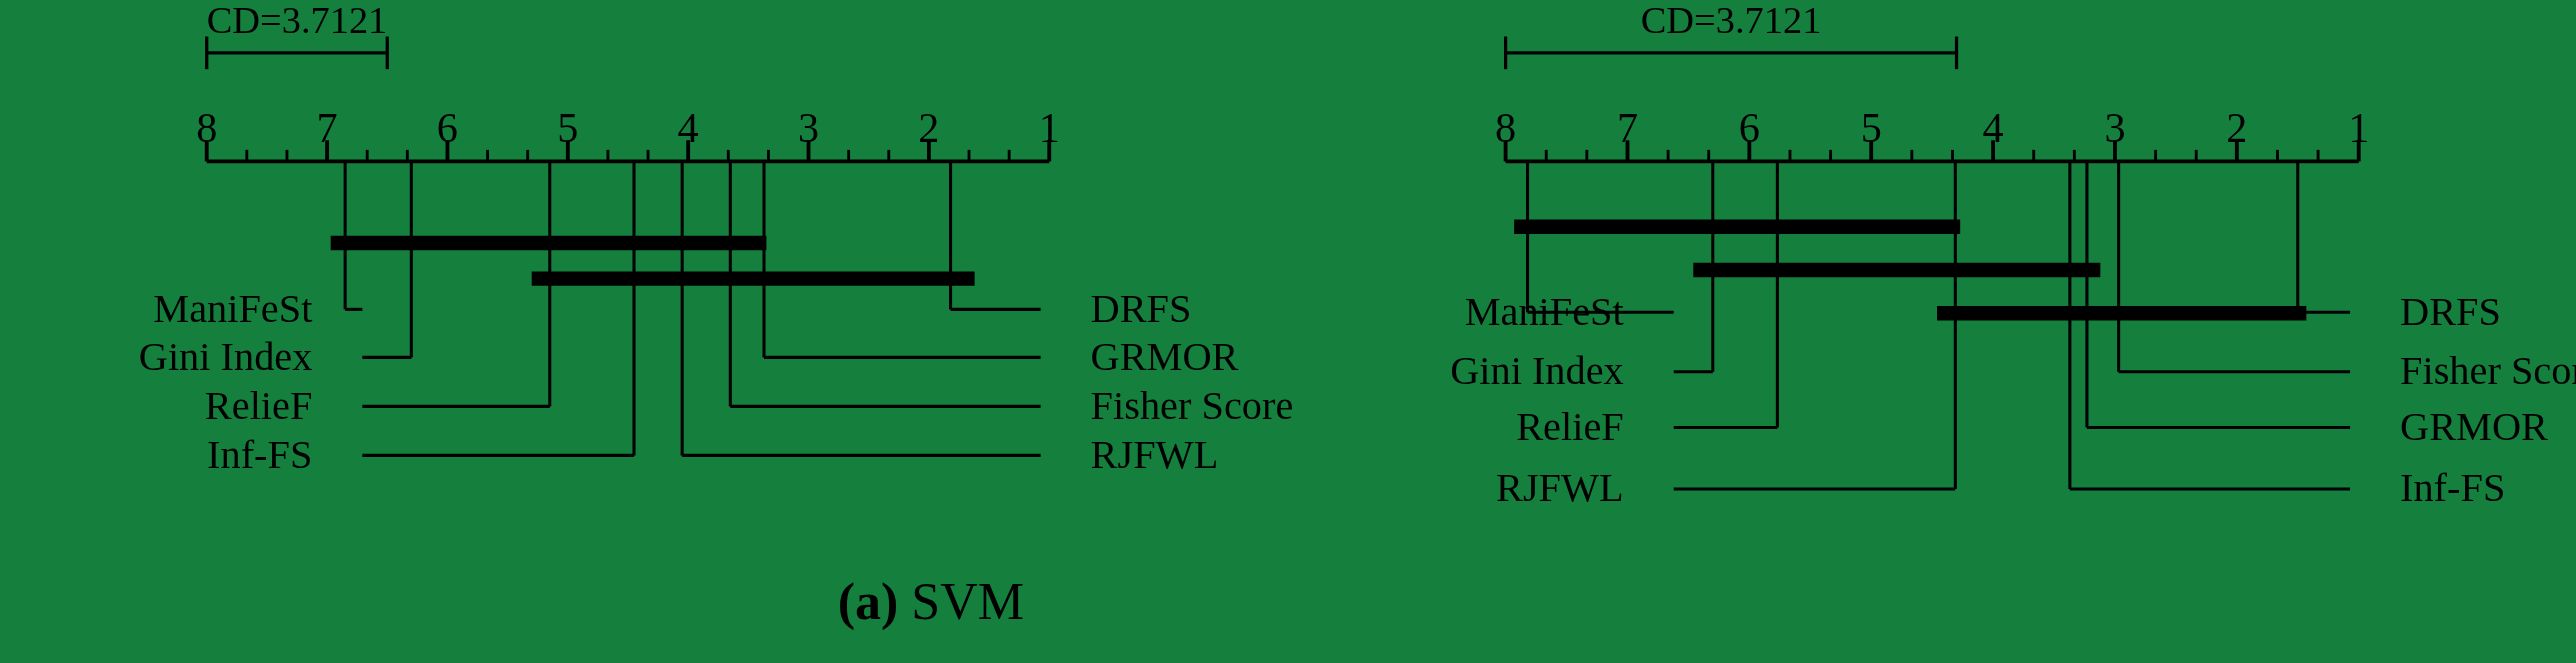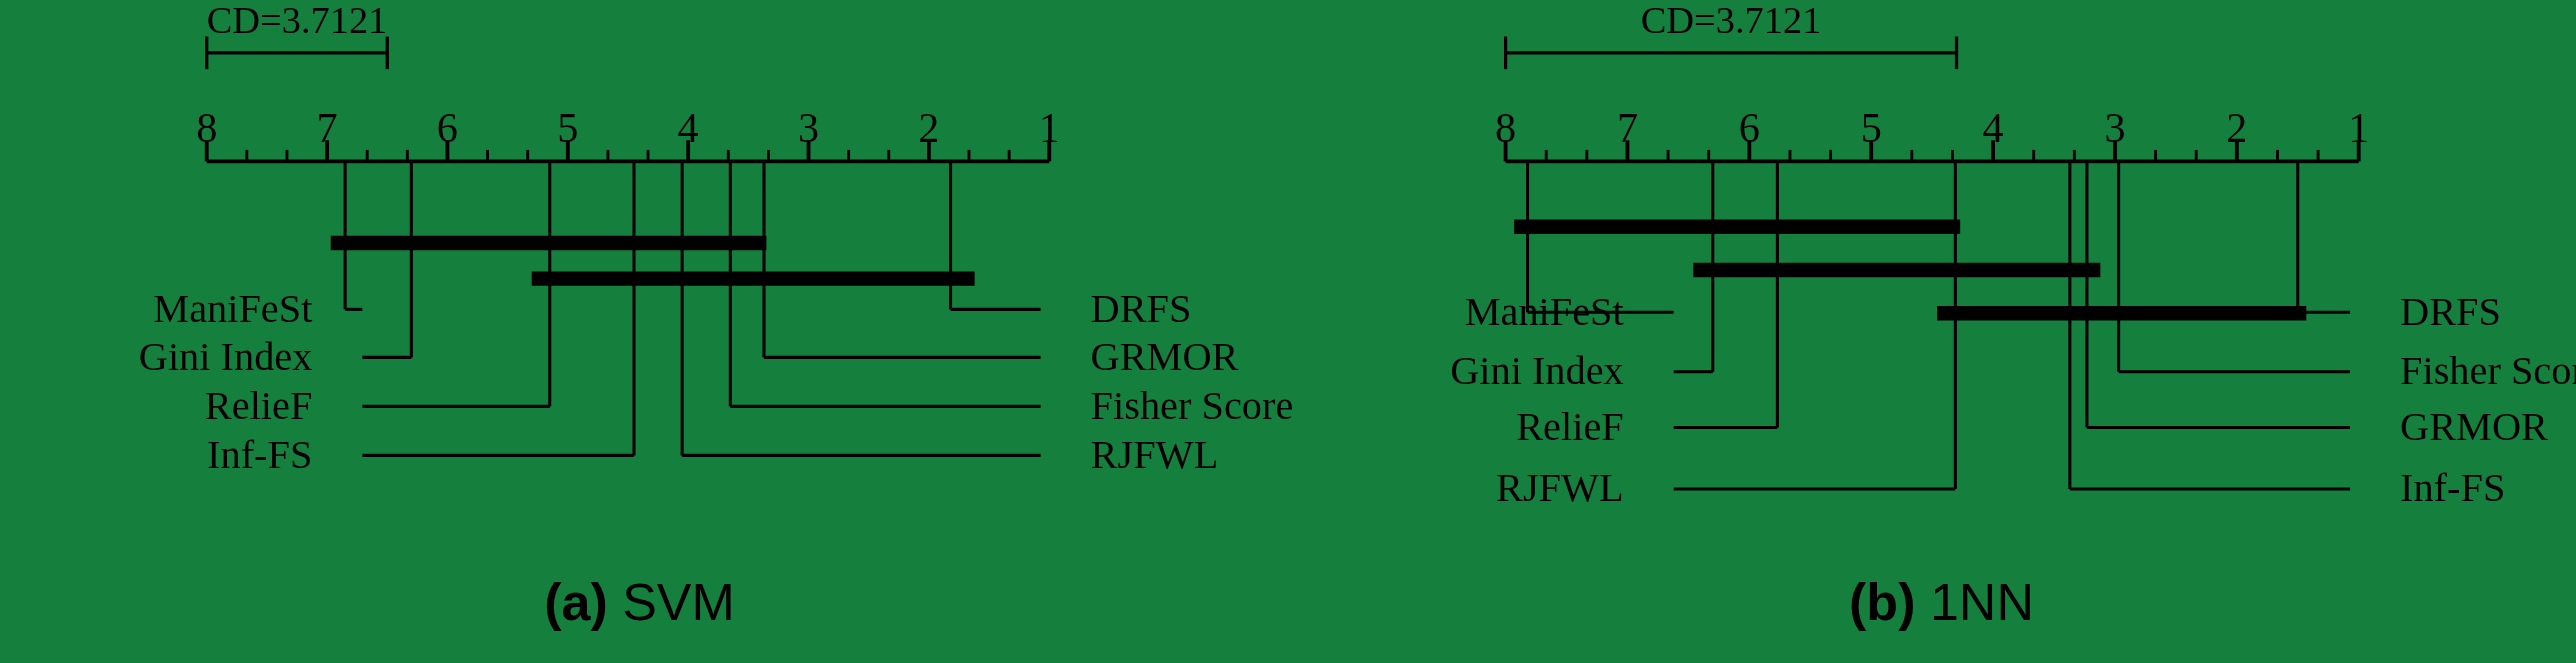--- a/index.html
+++ b/index.html
@@ -1,19 +1,19 @@
 <!DOCTYPE html>
 <html><head>
 <meta charset="utf-8">
 <style>
   html,body{margin:0;padding:0;background:#ffffff;}
   body{width:2576px;height:664px;font-family:"Liberation Serif",serif;color:#000;overflow:hidden;}
   #stage{position:relative;width:2576px;height:664px;background:#15803d;}
   svg{display:block;}
-  .cap{position:absolute;text-align:center;font-family:Liberation Sans, sans-serif;font-size:52px;color:#000;white-space:nowrap;}
+  .cap{position:absolute;text-align:right;font-family:Liberation Serif, serif;font-size:52px;color:#000;white-space:nowrap;}
   .cap b{font-weight:700;}
 </style>
 </head>
 <body>
 
 <div id="stage">
     <svg width="2576" height="538" viewBox="0 0 2681 560" style="position: absolute; left: 0px; top: 0px;">
       <g>
         <line x1="215" y1="55" x2="402.92857142857144" y2="55" stroke="#000" stroke-width="3.4"></line>
         <line x1="215" y1="38" x2="215" y2="72" stroke="#000" stroke-width="3.4"></line>
@@ -174,15 +174,14 @@
       <text x="2498" y="458" text-anchor="start" font-family="&quot;Liberation Serif&quot;,serif" font-size="42" fill="#000">GRMOR</text>
       <g>
         <line x1="2154.3485714285716" y1="168" x2="2154.3485714285716" y2="509" stroke="#000" stroke-width="3.2"></line>
         <line x1="2154.3485714285716" y1="509" x2="2446" y2="509" stroke="#000" stroke-width="3.2"></line>
       </g>
       <text x="2498" y="522" text-anchor="start" font-family="&quot;Liberation Serif&quot;,serif" font-size="42" fill="#000">Inf-FS</text>
       <line x1="1575.88" y1="236" x2="2040.1771428571428" y2="236" stroke="#000" stroke-width="15" stroke-linecap="butt"></line>
       <line x1="1762.36" y1="281" x2="2186.062857142857" y2="281" stroke="#000" stroke-width="15" stroke-linecap="butt"></line>
       <line x1="2016.0742857142857" y1="326" x2="2400.4514285714286" y2="326" stroke="#000" stroke-width="15" stroke-linecap="butt"></line>
     </svg>
-    <div class="cap" style="left: 1557px; top: 572px; width: 769px;"><b>(b)</b> <span>1NN</span></div>
   </div>
 
 
 </body></html>

